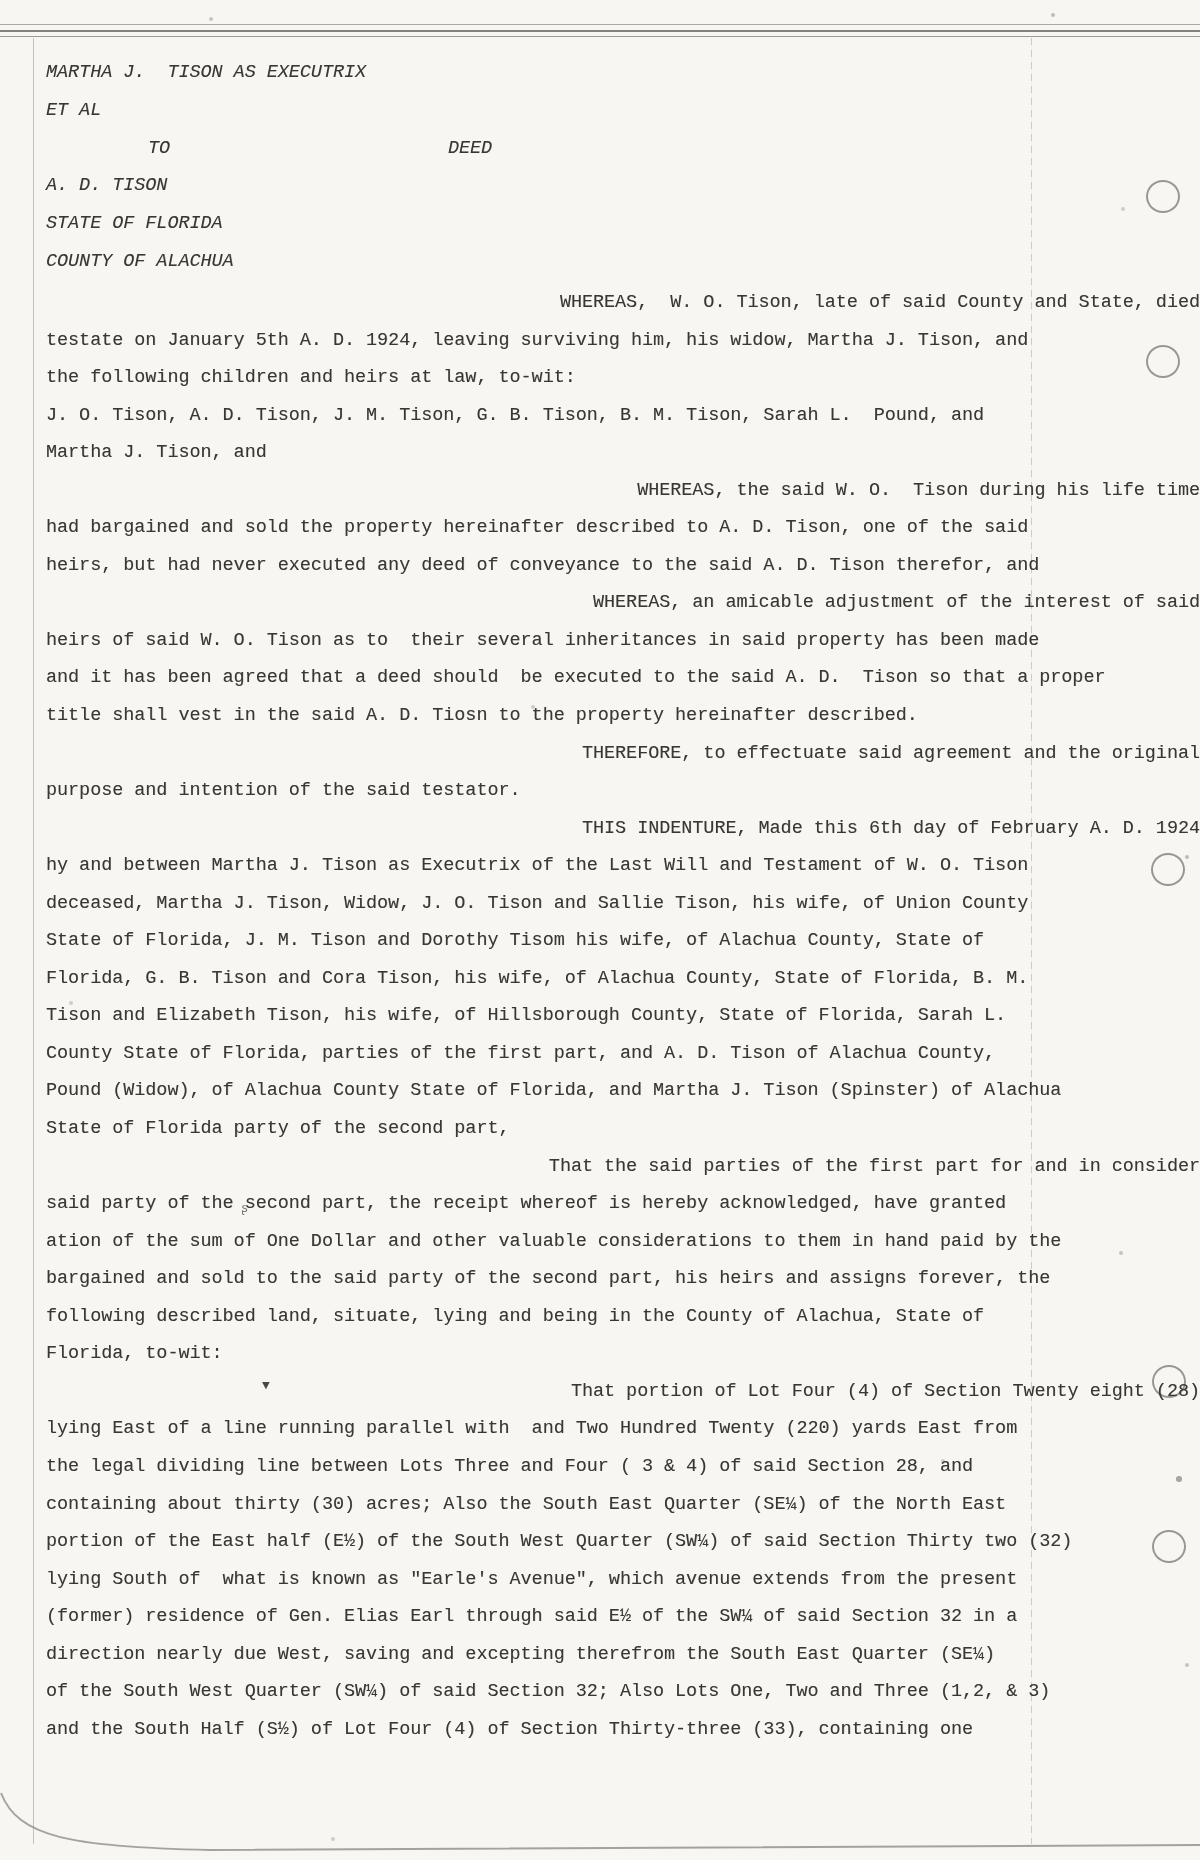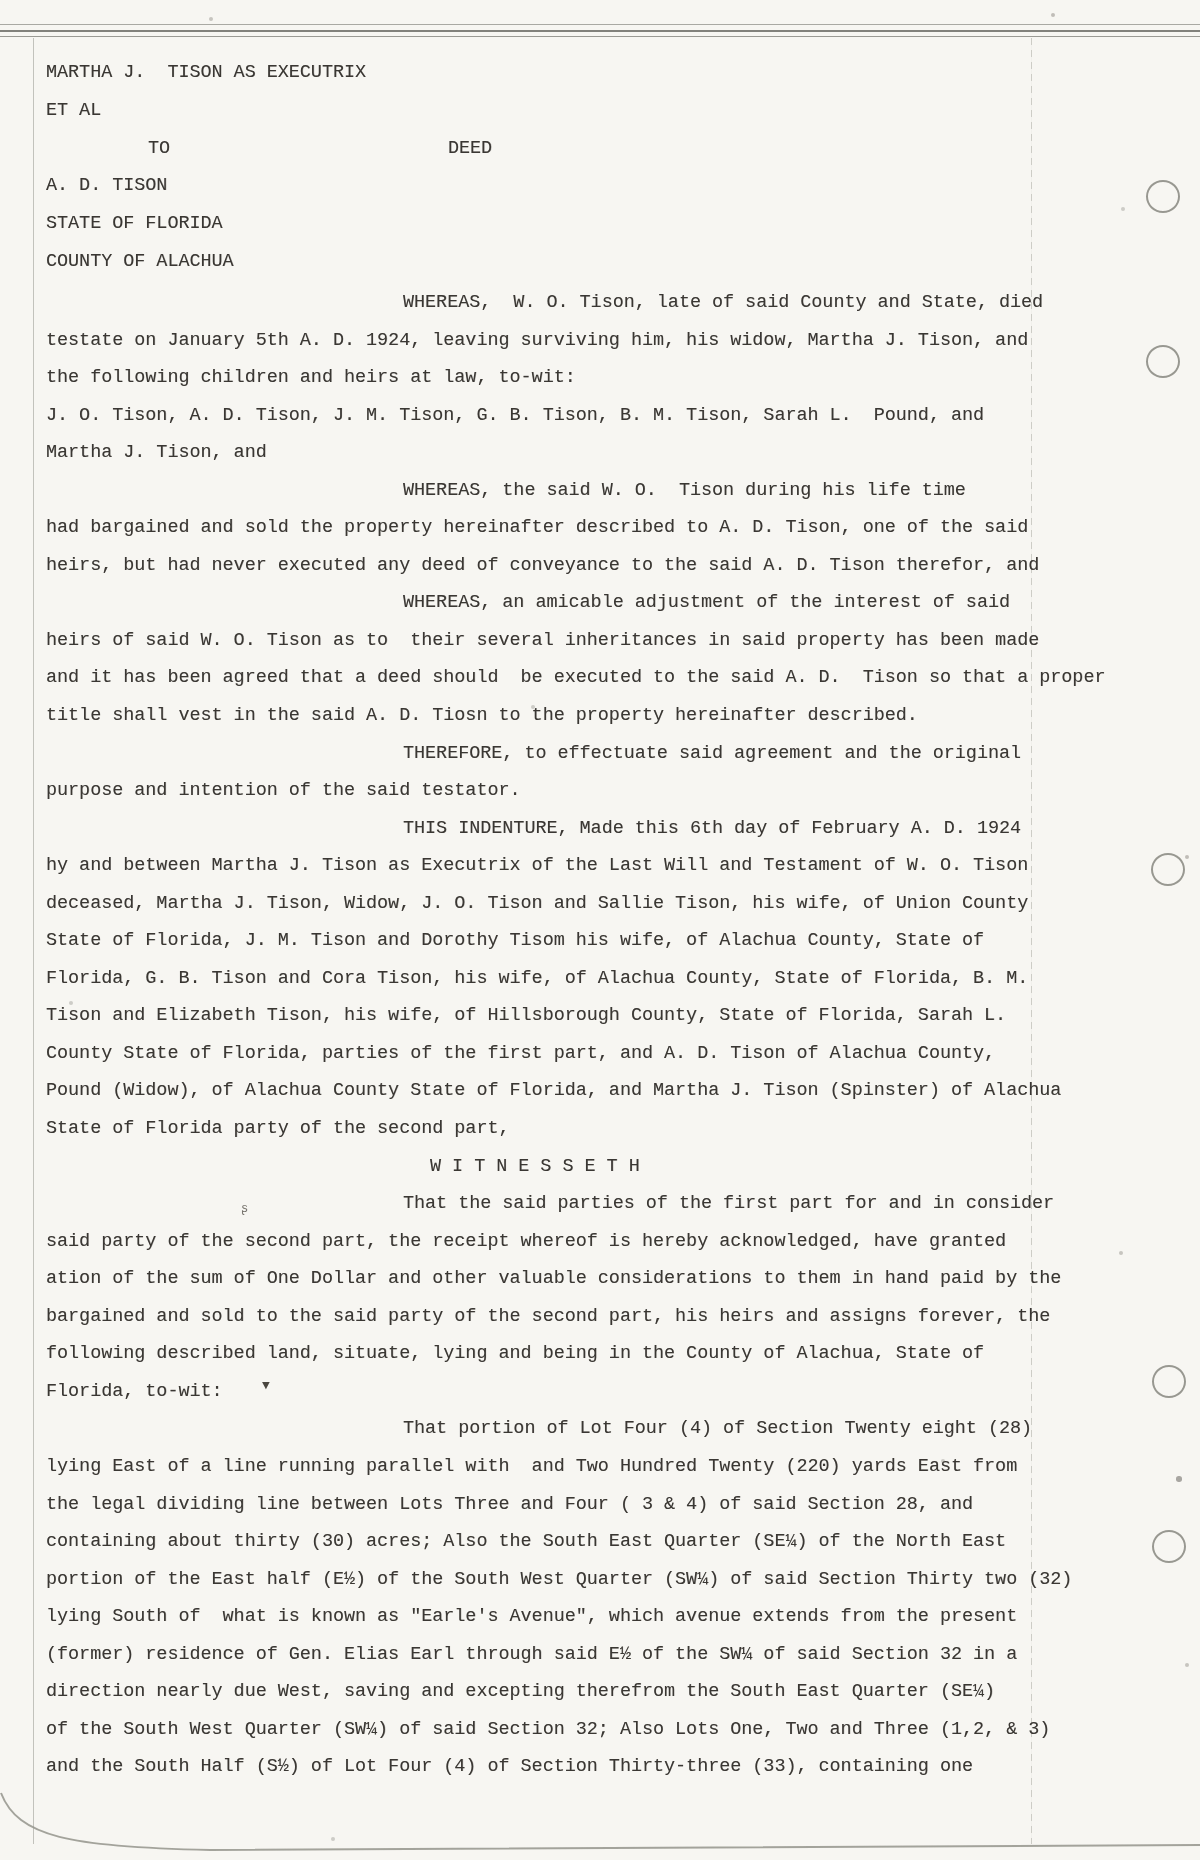--- a/index.html
+++ b/index.html
@@ -39,37 +39,38 @@
   .hole-4 { left: 1152px; top: 1365px; }
   .hole-5 { left: 1152px; top: 1530px; }
   
   .typed {
     position: absolute;
     font-size: 18.4px;
     line-height: 37.55px;
     letter-spacing: 0;
     white-space: pre;
     text-shadow: 0.3px 0.3px 0.6px rgba(58,55,51,0.35);
+    font-style: italic;
   }
   .hdr { height: 37.55px; }
   .hdr-grantor1 { left: 46px;  top: 54px; }
   .hdr-grantor2 { left: 46px;  top: 92px; }
   .hdr-to       { left: 148px; top: 130px; }
   .hdr-deed     { left: 448px; top: 130px; }
   .hdr-grantee  { left: 46px;  top: 167px; }
   .hdr-state    { left: 46px;  top: 205px; }
   .hdr-county   { left: 46px;  top: 243px; }
   .body-lines {
     position: absolute; left: 0; top: 284px; width: 1200px;
     font-size: 18.4px; line-height: 37.55px; letter-spacing: 0;
     text-shadow: 0.3px 0.3px 0.6px rgba(58,55,51,0.35);
   }
   .line { white-space: pre; height: 37.55px; }
   .ind-margin { padding-left: 46px; }
-  .ind-para   { padding-left: 403px; }
+  .ind-para   { padding-left: 403px; text-align: right; }
   .ind-center { padding-left: 430px; }
   
   .stray { position: absolute; color: #4a463f; }
   .stray-towit { left: 262px; top: 1378px; font-size: 13px; }
   .stray-squiggle { left: 241px; top: 1202px; font-size: 12px; opacity: 0.75; }
   
   .specks {
     position: absolute; left: 0; top: 0; width: 2px; height: 2px;
     background: transparent; border-radius: 50%;
     box-shadow:
@@ -130,21 +131,20 @@
       <div class="line ind-margin">purpose and intention of the said testator.</div>
       <div class="line ind-para">THIS INDENTURE, Made this 6th day of February A. D. 1924</div>
       <div class="line ind-margin">hy and between Martha J. Tison as Executrix of the Last Will and Testament of W. O. Tison</div>
       <div class="line ind-margin">deceased, Martha J. Tison, Widow, J. O. Tison and Sallie Tison, his wife, of Union County</div>
       <div class="line ind-margin">State of Florida, J. M. Tison and Dorothy Tisom his wife, of Alachua County, State of</div>
       <div class="line ind-margin">Florida, G. B. Tison and Cora Tison, his wife, of Alachua County, State of Florida, B. M.</div>
       <div class="line ind-margin">Tison and Elizabeth Tison, his wife, of Hillsborough County, State of Florida, Sarah L.</div>
       <div class="line ind-margin">County State of Florida, parties of the first part, and A. D. Tison of Alachua County,</div>
       <div class="line ind-margin">Pound (Widow), of Alachua County State of Florida, and Martha J. Tison (Spinster) of Alachua</div>
       <div class="line ind-margin">State of Florida party of the second part,</div>
-      <div class="line ind-center">W I T N E S S E T H</div>
       <div class="line ind-para">That the said parties of the first part for and in consider</div>
       <div class="line ind-margin">said party of the second part, the receipt whereof is hereby acknowledged, have granted</div>
       <div class="line ind-margin">ation of the sum of One Dollar and other valuable considerations to them in hand paid by the</div>
       <div class="line ind-margin">bargained and sold to the said party of the second part, his heirs and assigns forever, the</div>
       <div class="line ind-margin">following described land, situate, lying and being in the County of Alachua, State of</div>
       <div class="line ind-margin">Florida, to-wit:</div>
       <div class="line ind-para">That portion of Lot Four (4) of Section Twenty eight (28)</div>
       <div class="line ind-margin">lying East of a line running parallel with  and Two Hundred Twenty (220) yards East from</div>
       <div class="line ind-margin">the legal dividing line between Lots Three and Four ( 3 &amp; 4) of said Section 28, and</div>
       <div class="line ind-margin">containing about thirty (30) acres; Also the South East Quarter (SE¼) of the North East</div>

